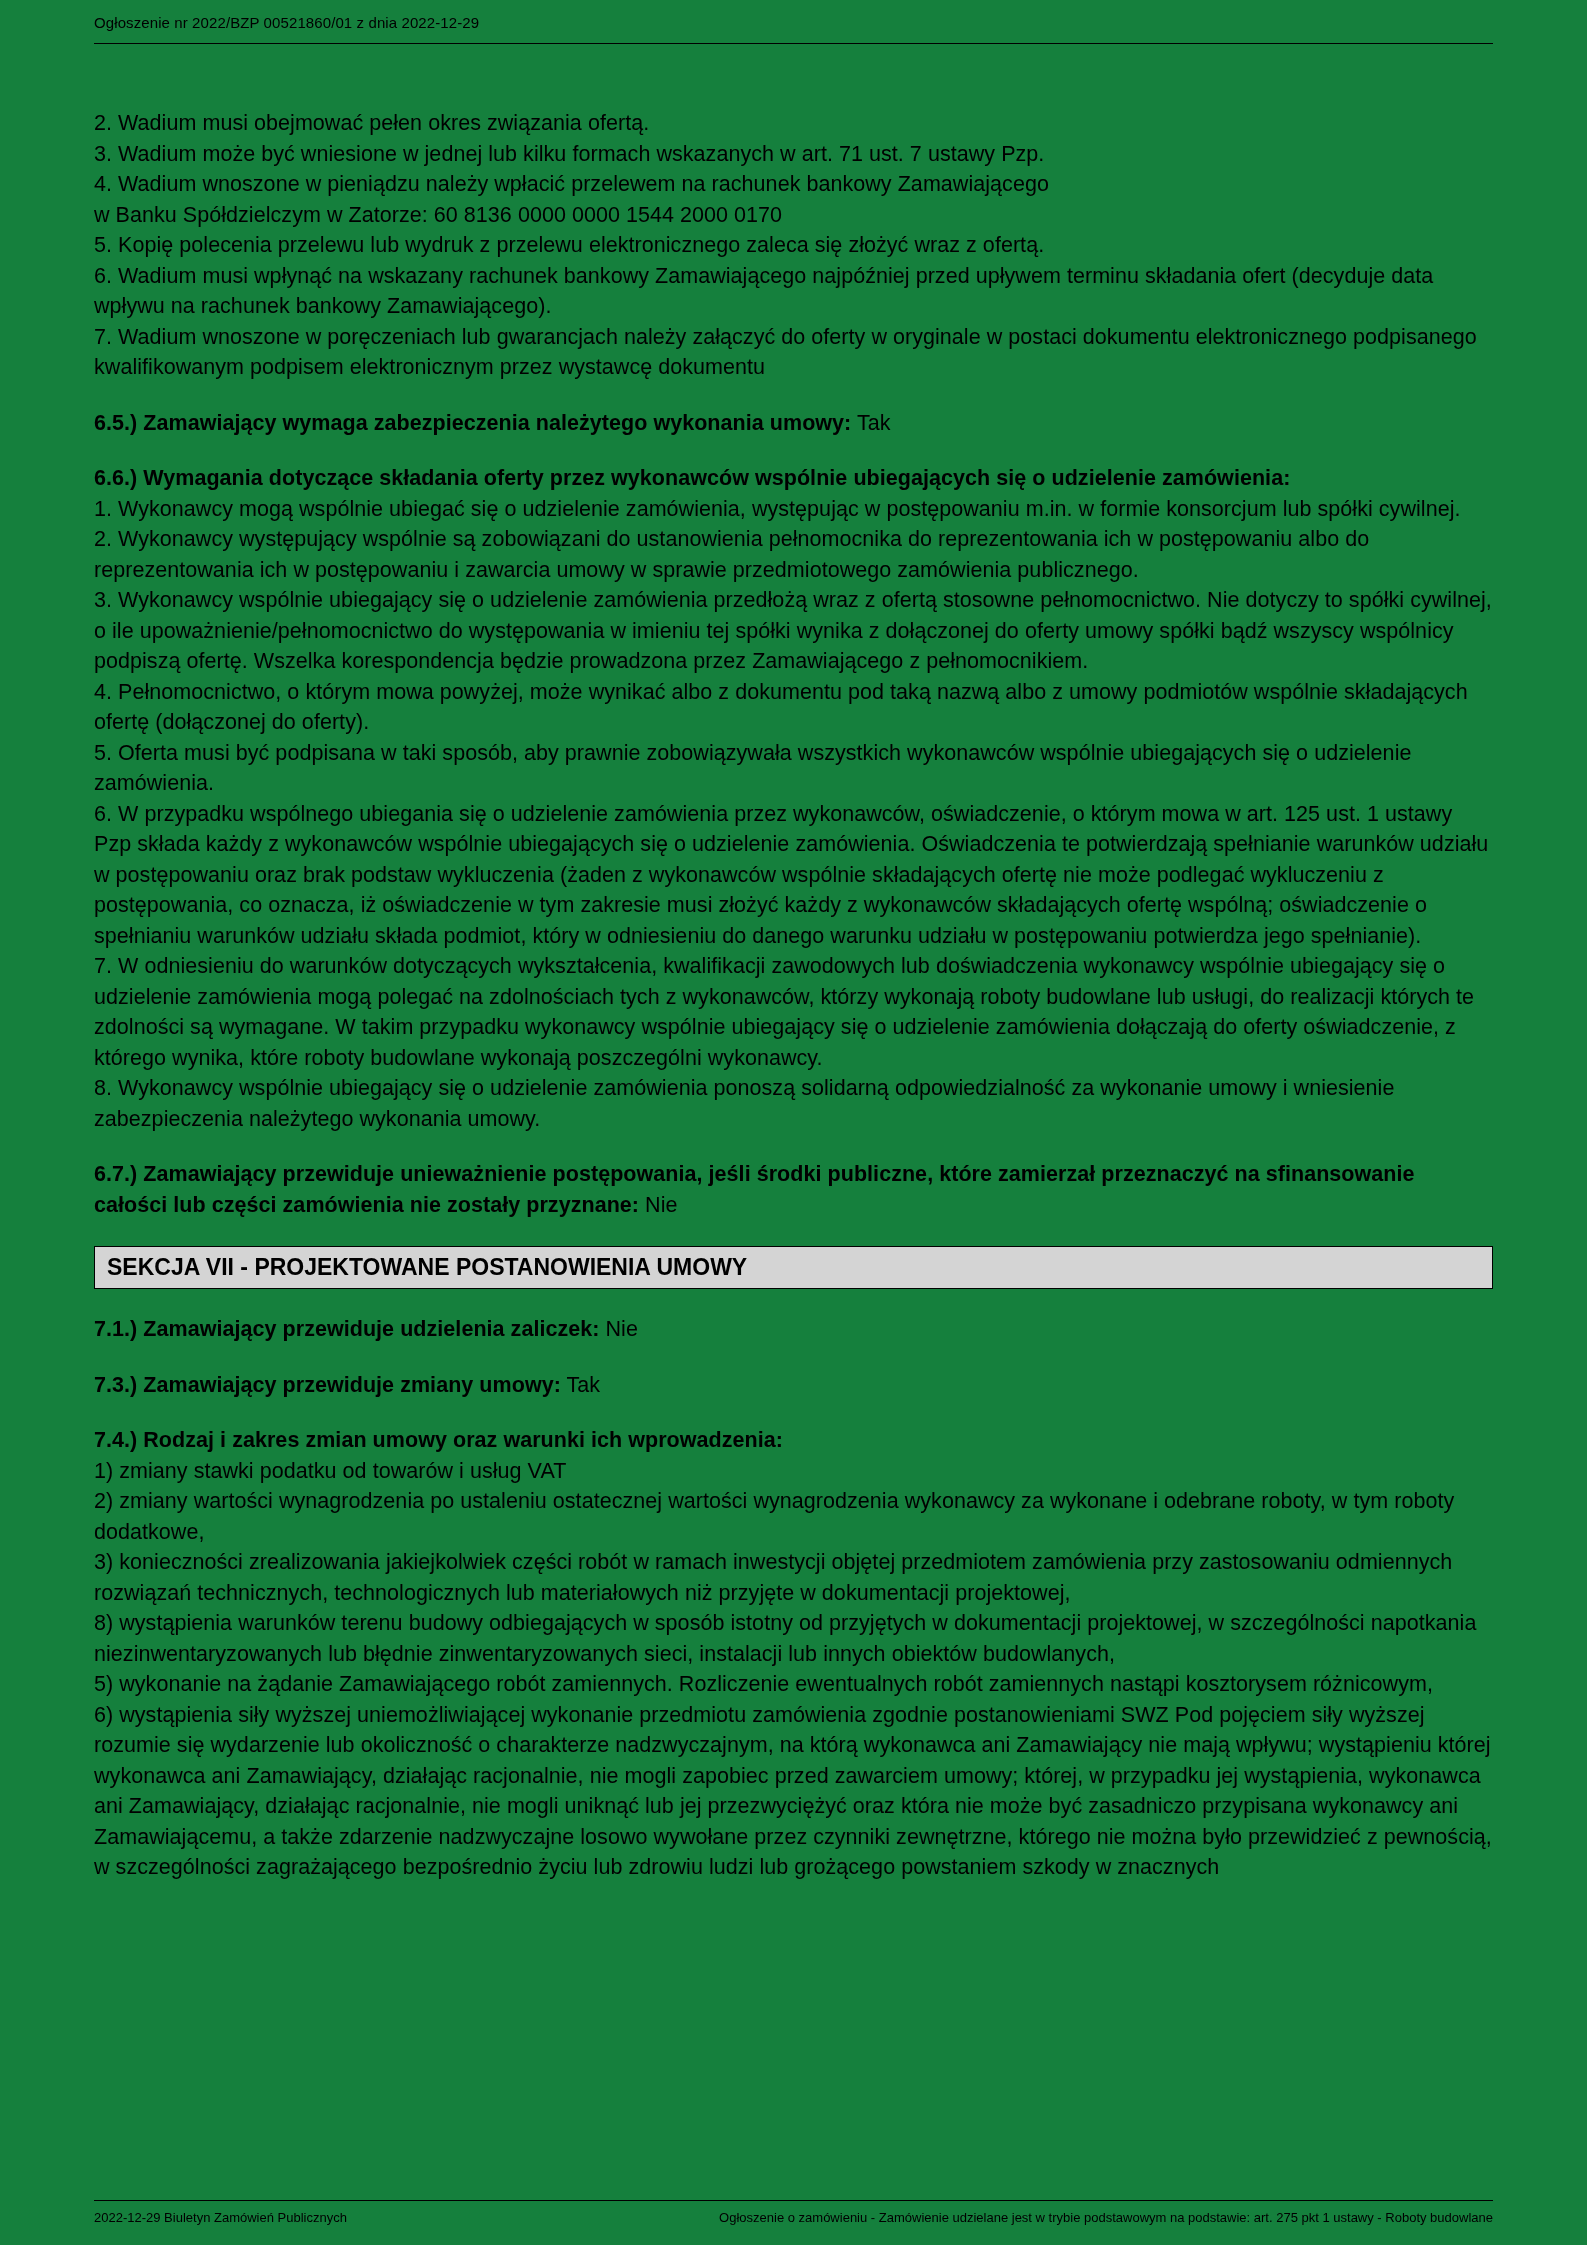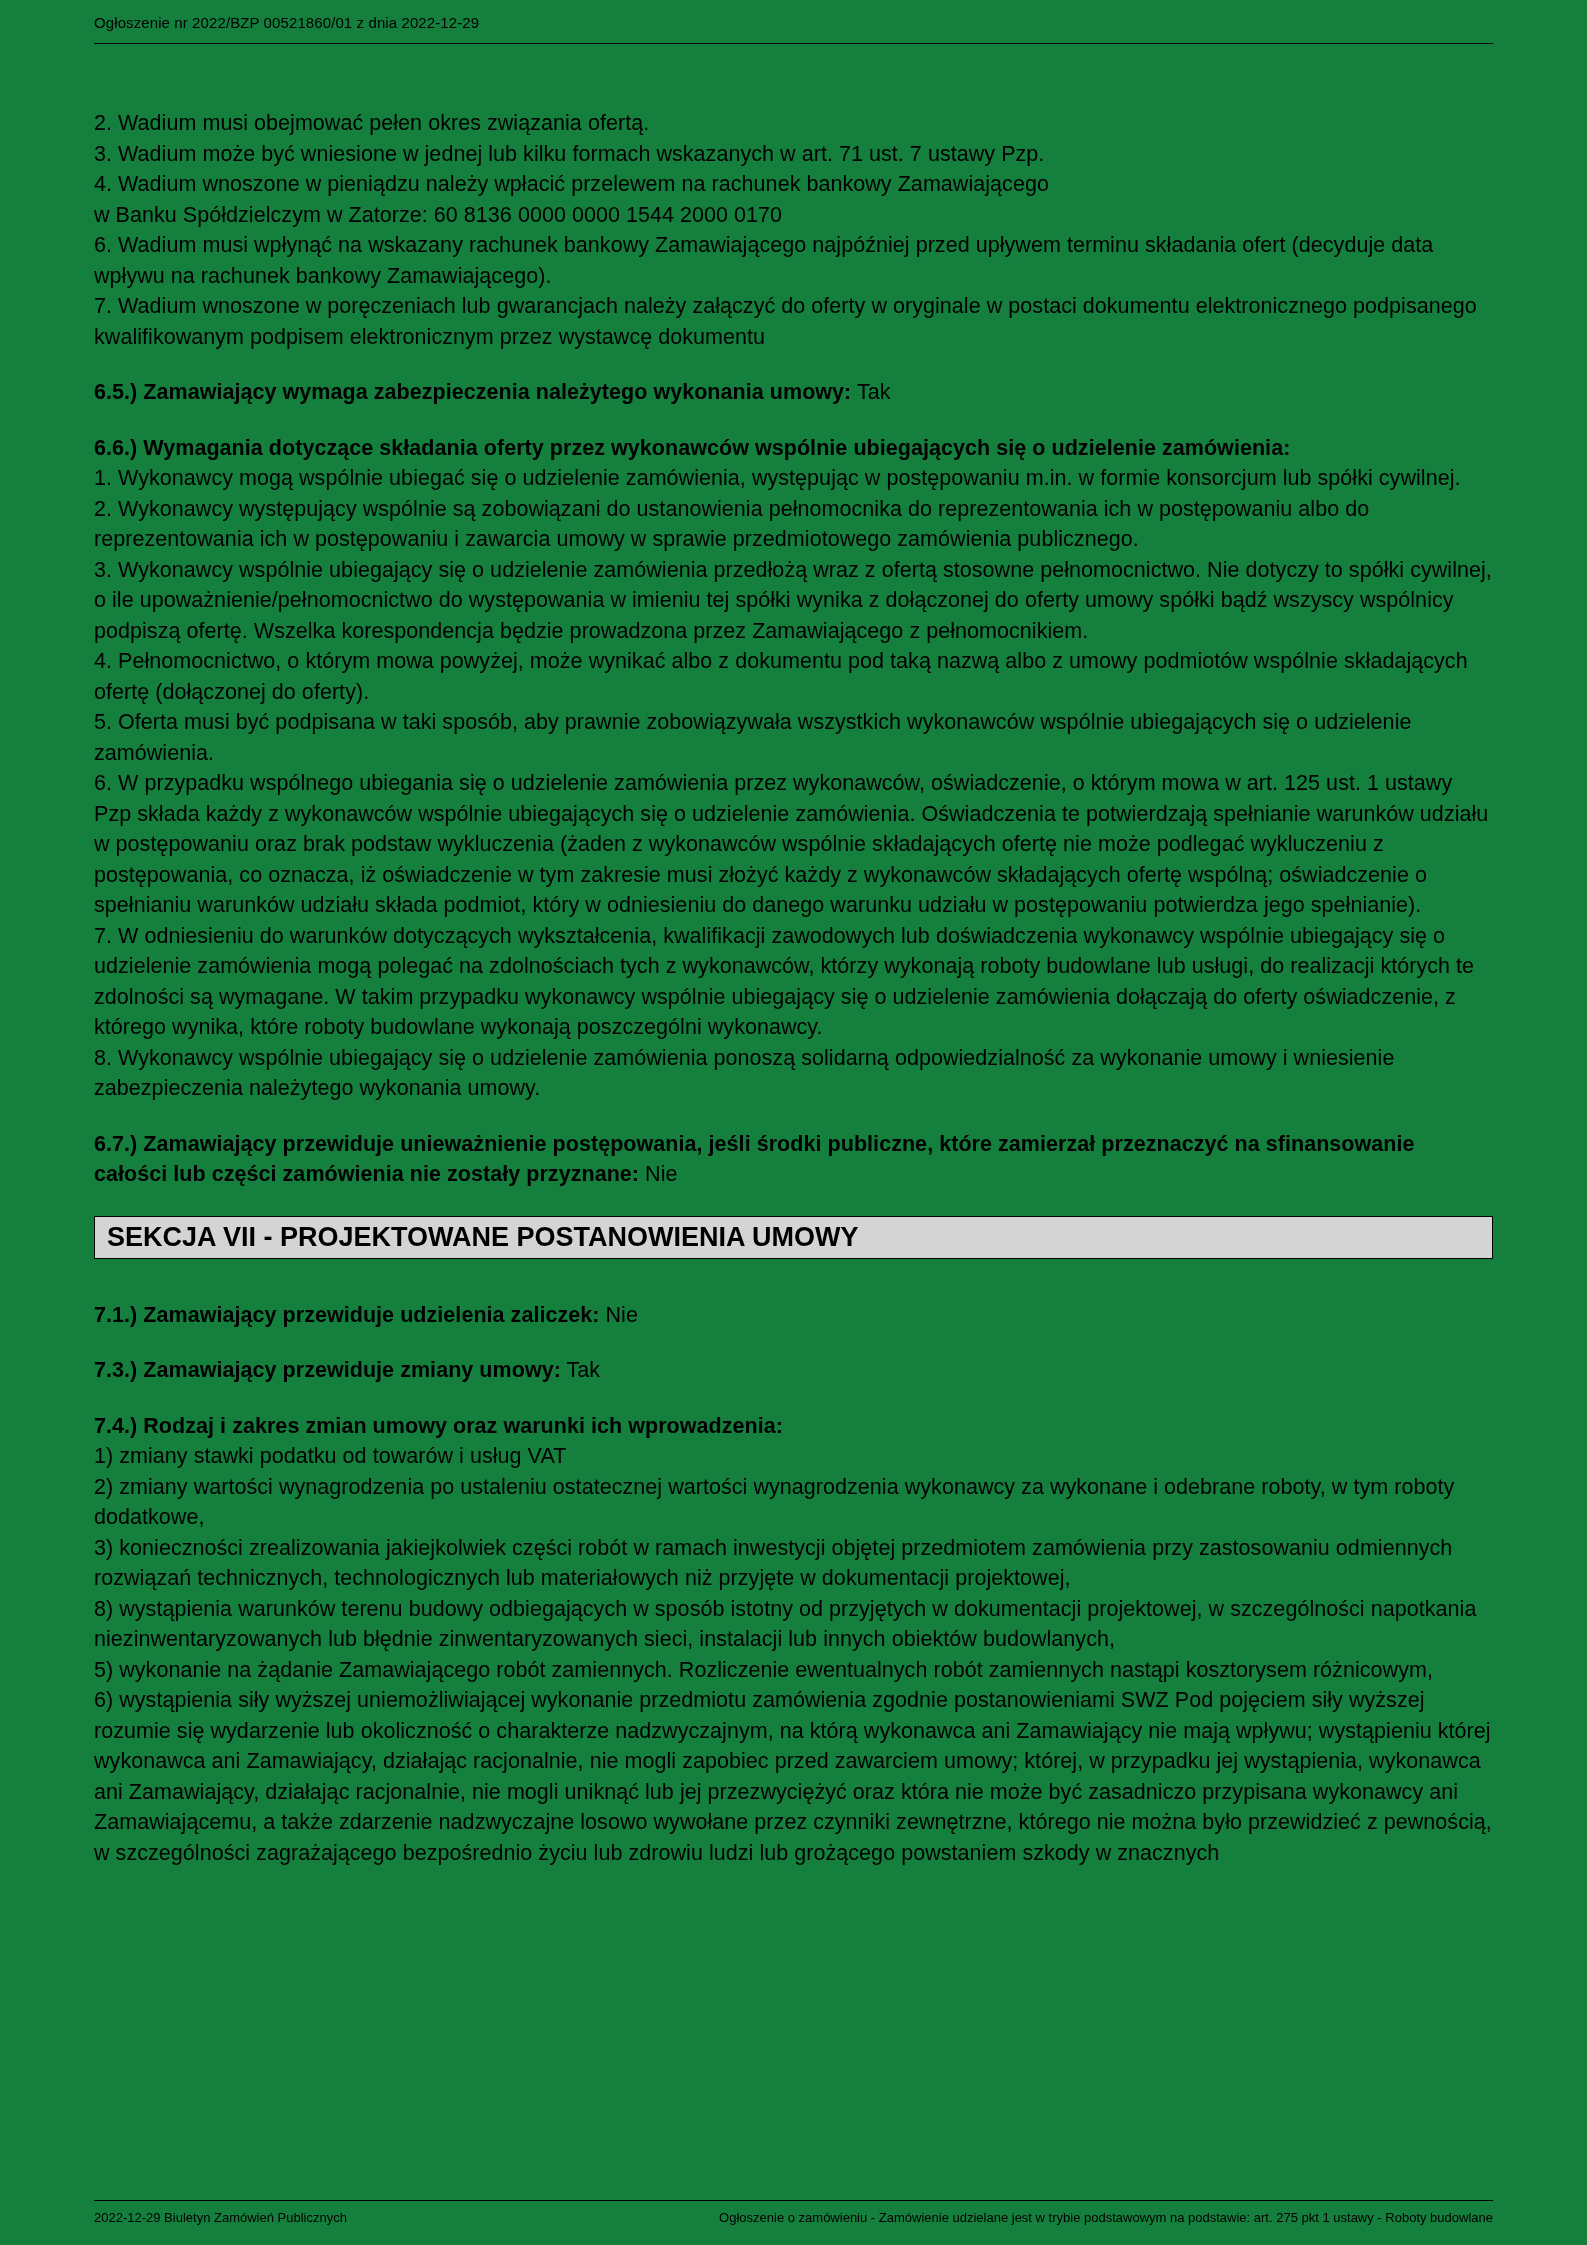--- a/index.html
+++ b/index.html
@@ -60,26 +60,26 @@
     margin-bottom: 0;
   }
   .gap {
     height: 25px;
   }
   b {
     font-weight: bold;
   }
   .section-bar {
     margin-top: 26px;
-    margin-bottom: 16px;
+    margin-bottom: 0;
     border: 1.5px solid #000;
     background: #d4d4d4;
     padding: 7px 12px 8px 12px;
     font-weight: bold;
-    font-size: 27px;
+    font-size: 23px;
     line-height: 26px;
     box-sizing: border-box;
   }
   .footer-rule {
     position: absolute;
     left: 94px;
     right: 94px;
     bottom: 44px;
     border-top: 1.5px solid #000;
   }
@@ -109,20 +109,21 @@
     <div class="header-rule"></div>
   </div>
 
   <div class="content">
 
     <div class="block">
       <p>2. Wadium musi obejmować pełen okres związania ofertą.</p>
       <p>3. Wadium może być wniesione w jednej lub kilku formach wskazanych w art. 71 ust. 7 ustawy Pzp.</p>
       <p>4. Wadium wnoszone w pieniądzu należy wpłacić przelewem na rachunek bankowy Zamawiającego</p>
       <p>w Banku Spółdzielczym w Zatorze: 60 8136 0000 0000 1544 2000 0170</p>
+      <p>5. Kopię polecenia przelewu lub wydruk z przelewu elektronicznego zaleca się złożyć wraz z ofertą.</p>
       <p>6. Wadium musi wpłynąć na wskazany rachunek bankowy Zamawiającego najpóźniej przed upływem terminu składania ofert (decyduje data wpływu na rachunek bankowy Zamawiającego).</p>
       <p>7. Wadium wnoszone w poręczeniach lub gwarancjach należy załączyć do oferty w oryginale w postaci dokumentu elektronicznego podpisanego kwalifikowanym podpisem elektronicznym przez wystawcę dokumentu</p>
     </div>
 
     <div class="gap"></div>
 
     <p>
       <b>6.5.) Zamawiający wymaga zabezpieczenia należytego wykonania umowy:</b>
       <span>Tak</span>
     </p>

